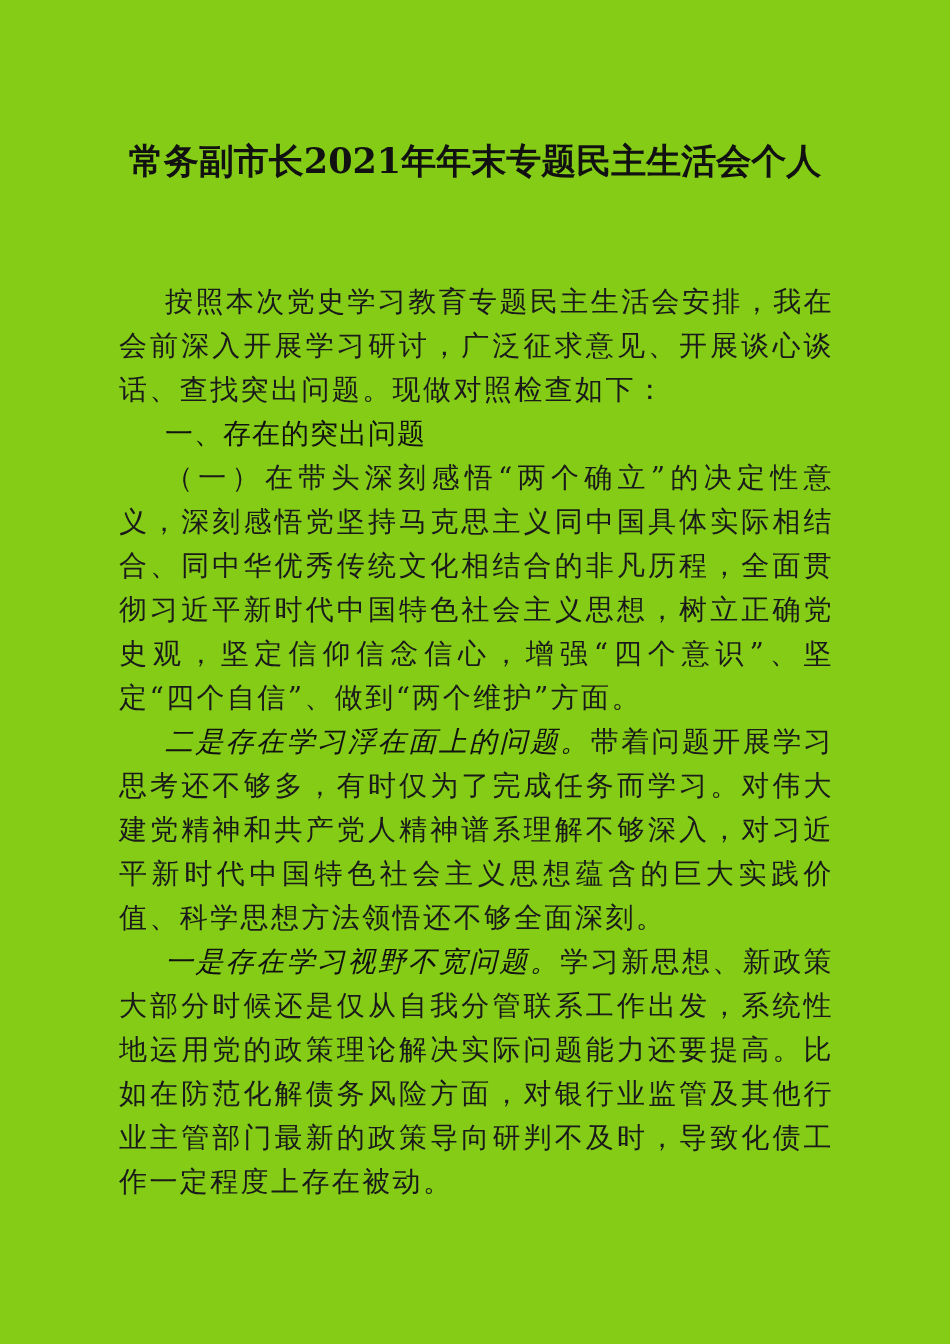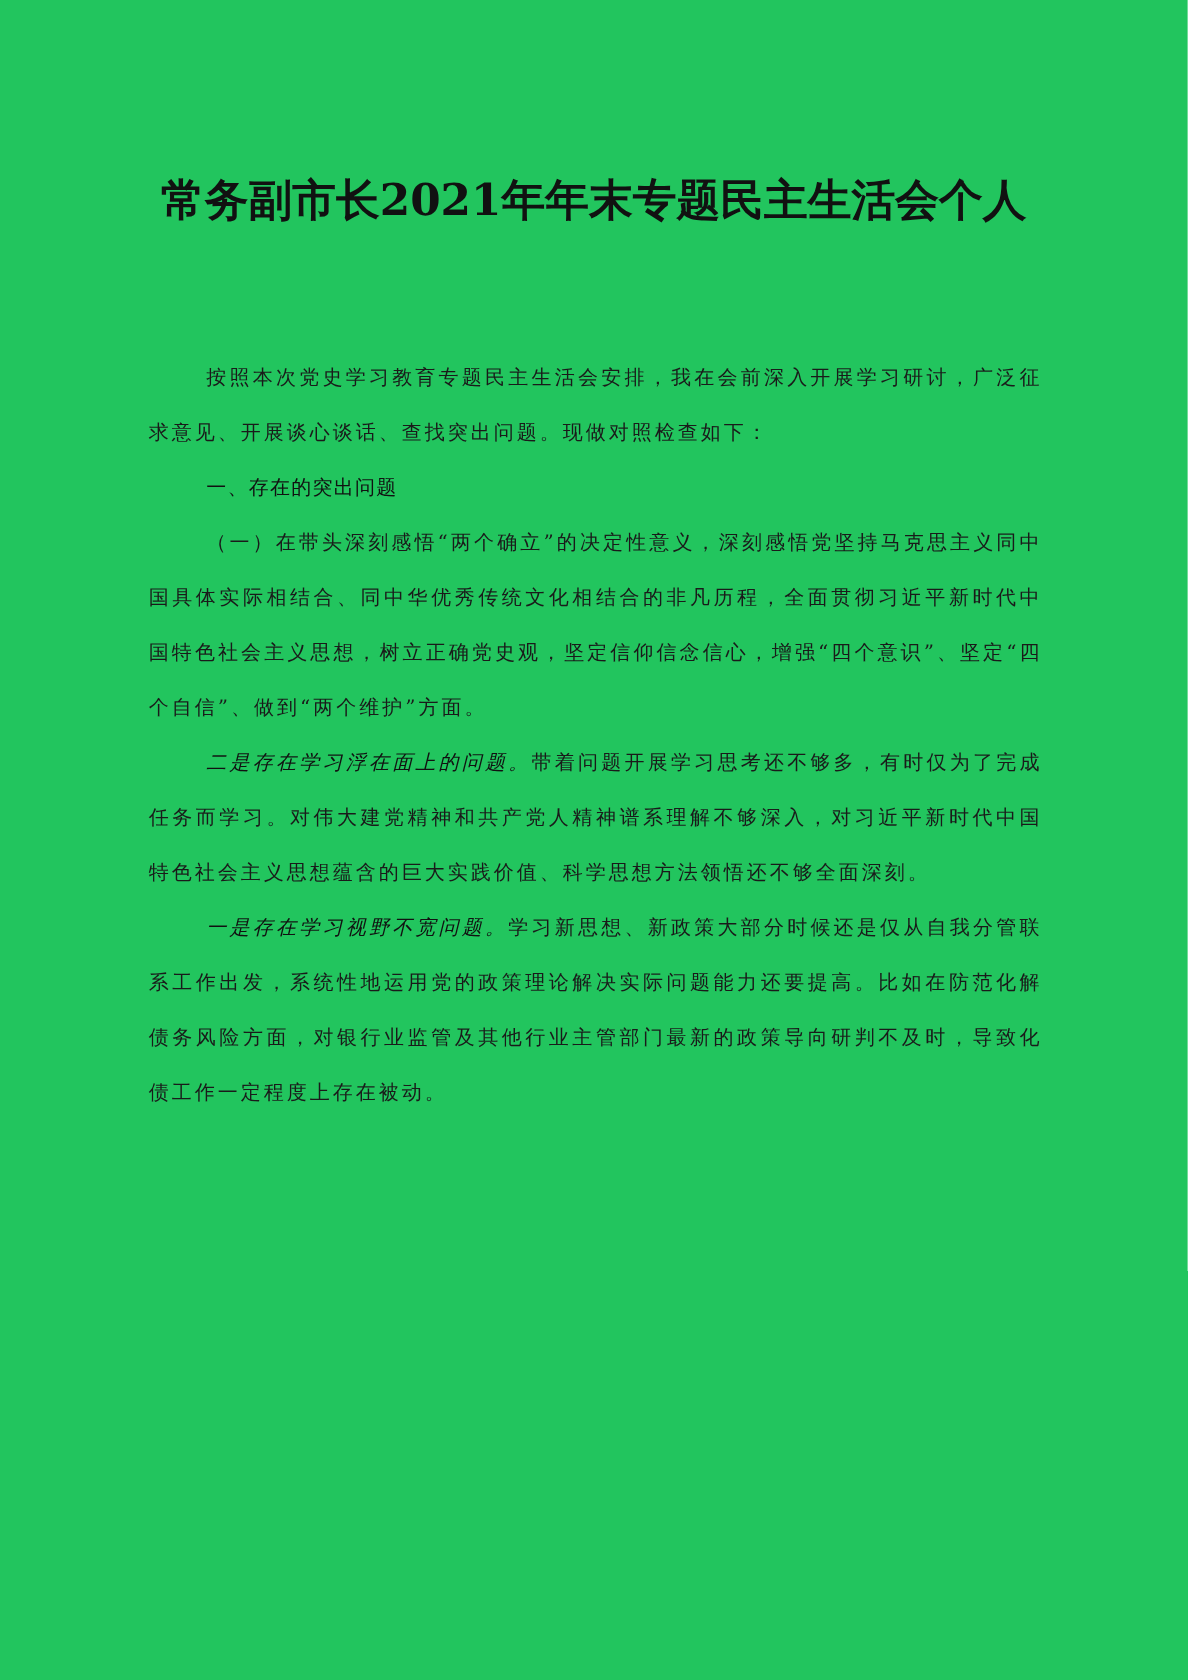--- a/index.html
+++ b/index.html
@@ -1,27 +1,27 @@
 <!DOCTYPE html>
 <html><head>
 <meta charset="utf-8">
 <style>
   html, body { margin: 0; padding: 0; background: #ffffff; }
   body { width: 950px; height: 1344px; position: relative; overflow: hidden; }
-  .page { position: absolute; left: 0; top: 0; width: 950px; height: 1344px; background: #22c55e; }
+  .page { position: absolute; left: 0; top: 0; width: 950px; height: 1344px; background: #84cc16; }
   .title {
     position: absolute; left: 100px; width: 750px; text-align: center;
     font-family: "DejaVu Serif", "Liberation Serif", serif;
     font-weight: bold; font-size: 35px; color: #111; line-height: 46px;
     top: 138px; margin: 0; letter-spacing: 0px;
   }
   .body {
     position: absolute; left: 119px; top: 280px; width: 715px;
     font-family: "DejaVu Serif", "Liberation Serif", serif;
-    font-size: 16px; color: #1a1a1a; line-height: 44px;
+    font-size: 28px; color: #1a1a1a; line-height: 44px;
     text-align: justify; text-justify: inter-character;
   }
   .body p { margin: 0; text-indent: 46px; letter-spacing: 2.4px; }
   .heading1 {
     font-family: "DejaVu Sans", "Liberation Sans", sans-serif;
     font-weight: normal; color: #111; letter-spacing: 1px !important;
   }
   .lead { font-family: "DejaVu Sans", "Liberation Sans", sans-serif; font-style: italic; color:#111; }
 </style>
 </head>

